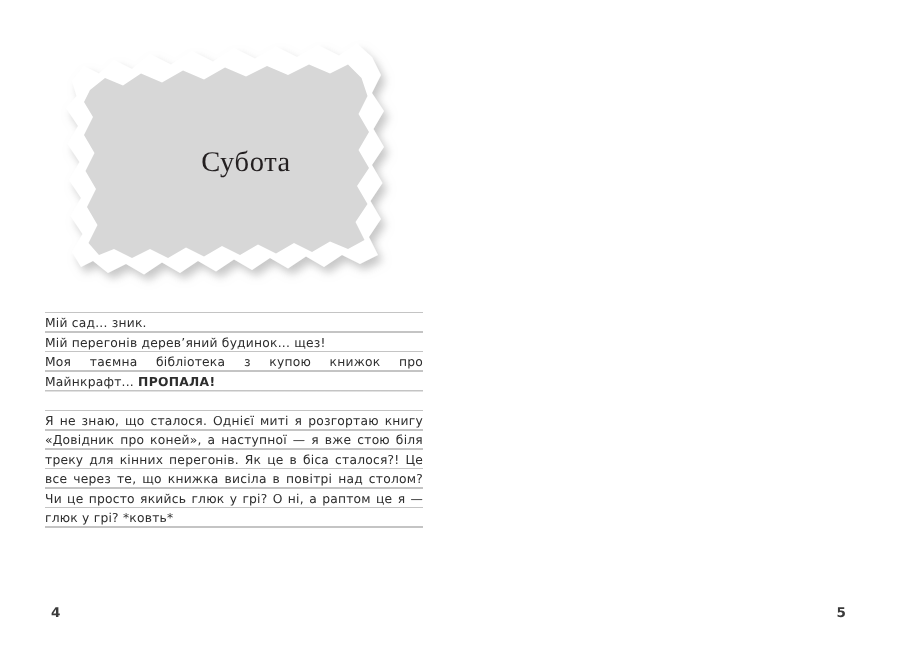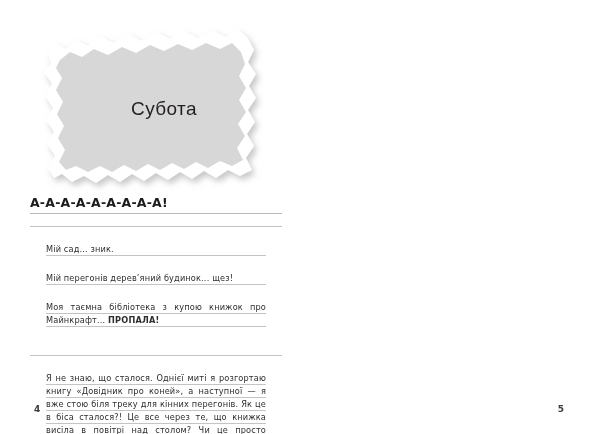--- a/index.html
+++ b/index.html
@@ -54,21 +54,21 @@
     height: 158px;
     display: flex;
     align-items: center;
     justify-content: center;
     padding-left: 24px;
     padding-top: 8px;
     box-sizing: border-box;
     font-size: 19px;
     letter-spacing: 0.4px;
     color: #231f20;
-    font-family: Liberation Sans, sans-serif;
+    font-family: Liberation Serif, serif;
   }
 
   
   .col {
     position: absolute;
     box-sizing: border-box;
   }
   .col.left  { left: 30px;  top: 196px; width: 252px; }
 
   .heading {
@@ -78,21 +78,21 @@
     color: #1c1c1c;
     line-height: 14.5px;
     height: 14.5px;
     border-bottom: 1px solid #b9b9b9;
     padding-bottom: 2px;
     margin-bottom: 0;
     white-space: nowrap;
   }
 
   .para {
-    margin: 16px;
+    margin: 0;
     font-size: 8.2px;
     line-height: 13px;
     color: #2d2d2d;
     text-align: justify;
     text-justify: inter-word;
     letter-spacing: 0.15px;
     background-image: repeating-linear-gradient(
         to bottom,
         rgba(0,0,0,0) 0px,
         rgba(0,0,0,0) 12px,
@@ -149,21 +149,20 @@
                    L204,86 L196,98 L203,110 L195,122 L201,134 L190,140 L178,135 L166,142
                    L154,136 L142,143 L130,137 L118,144 L106,138 L94,145 L82,139 L70,146
                    L58,140 L46,146 L34,140 L24,144 L17,136 L23,124 L16,112 L22,100 L15,88
                    L21,76 L14,64 L20,52 L14,42 Z" fill="#d7d7d7"></path>
         </g>
       </svg>
       <div class="torn-title">Субота</div>
     </div>
 
     <div class="col left">
-      <div class="heading">А-А-А-А-А-А-А-А-А!</div>
       <div class="gap"></div>
       <div class="para">Мій сад... зник.</div>
       <div class="para">Мій перегонів дерев’яний будинок... щез!</div>
       <div class="para">Моя таємна бібліотека з купою книжок про Майнкрафт... <b>ПРОПАЛА!</b></div>
       <div class="gap"></div>
       <div class="para">Я не знаю, що сталося. Однієї миті я розгортаю книгу «Довідник про коней», а наступної — я вже стою біля треку для кінних перегонів. Як це в біса сталося?! Це все через те, що книжка висіла в повітрі над столом? Чи це просто якийсь глюк у грі? О ні, а раптом це я — глюк у грі? *ковть*</div>
     </div>
 
     <div class="folio l">4</div>
   </div>

